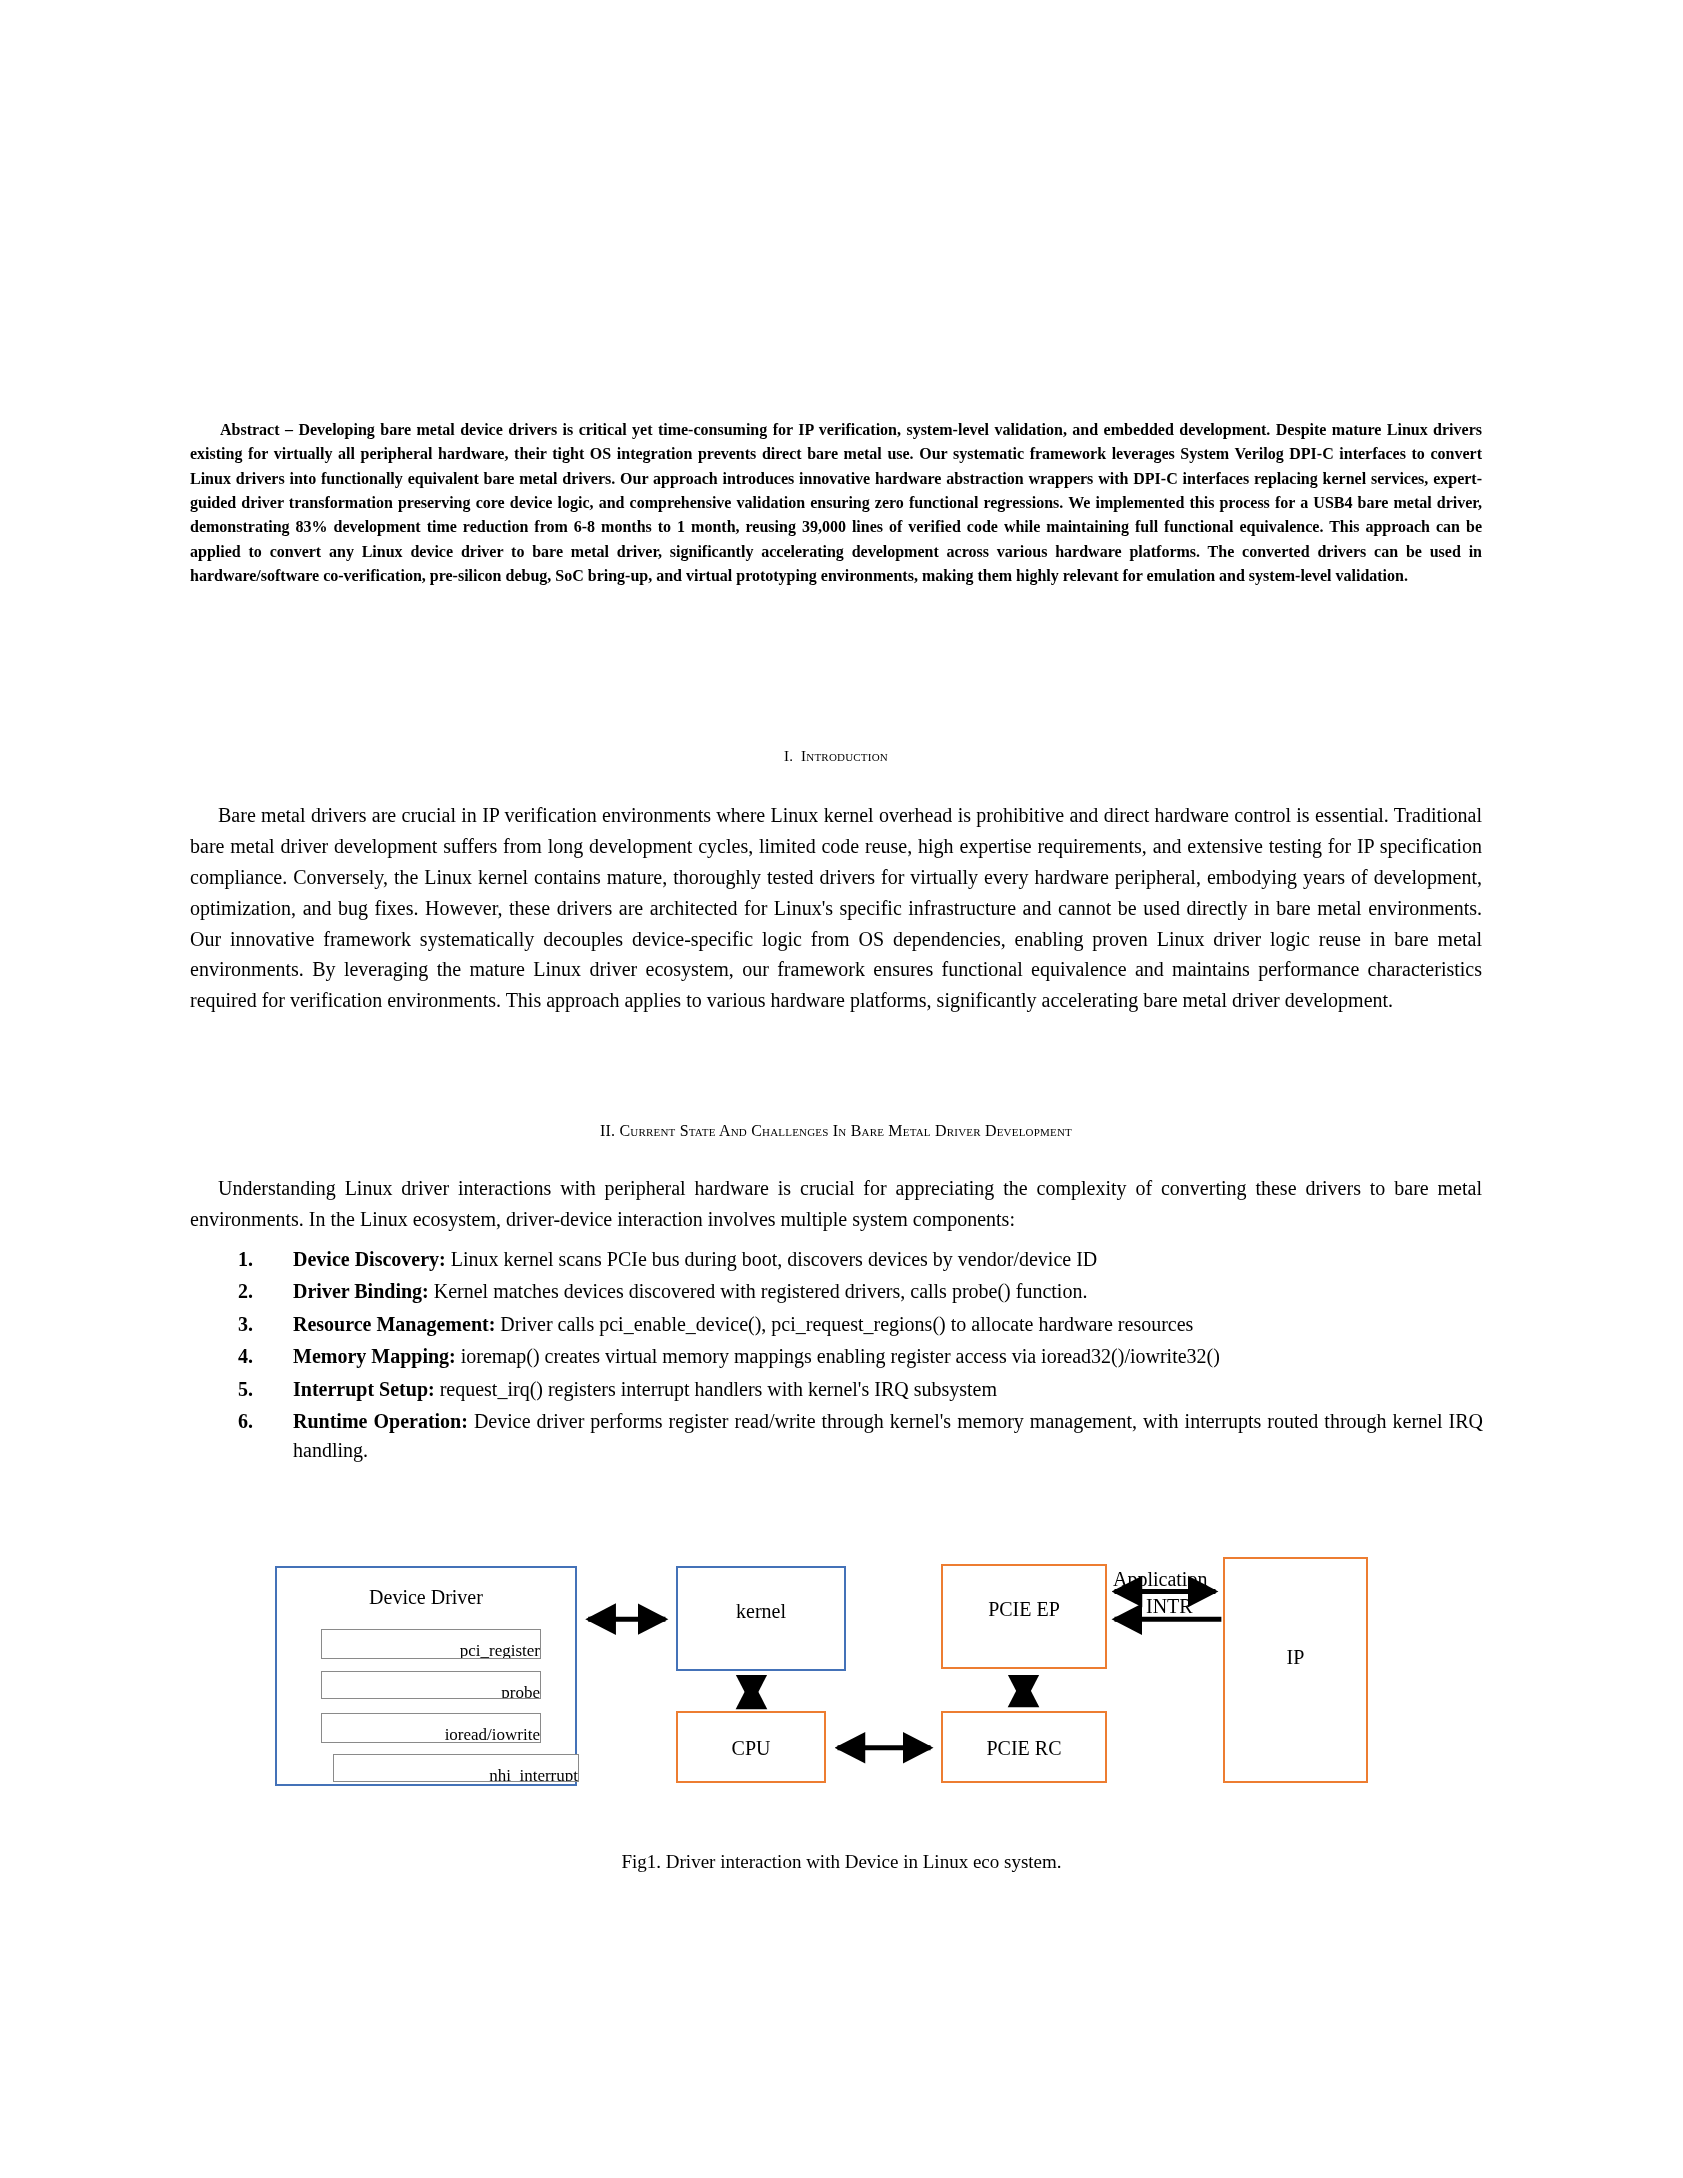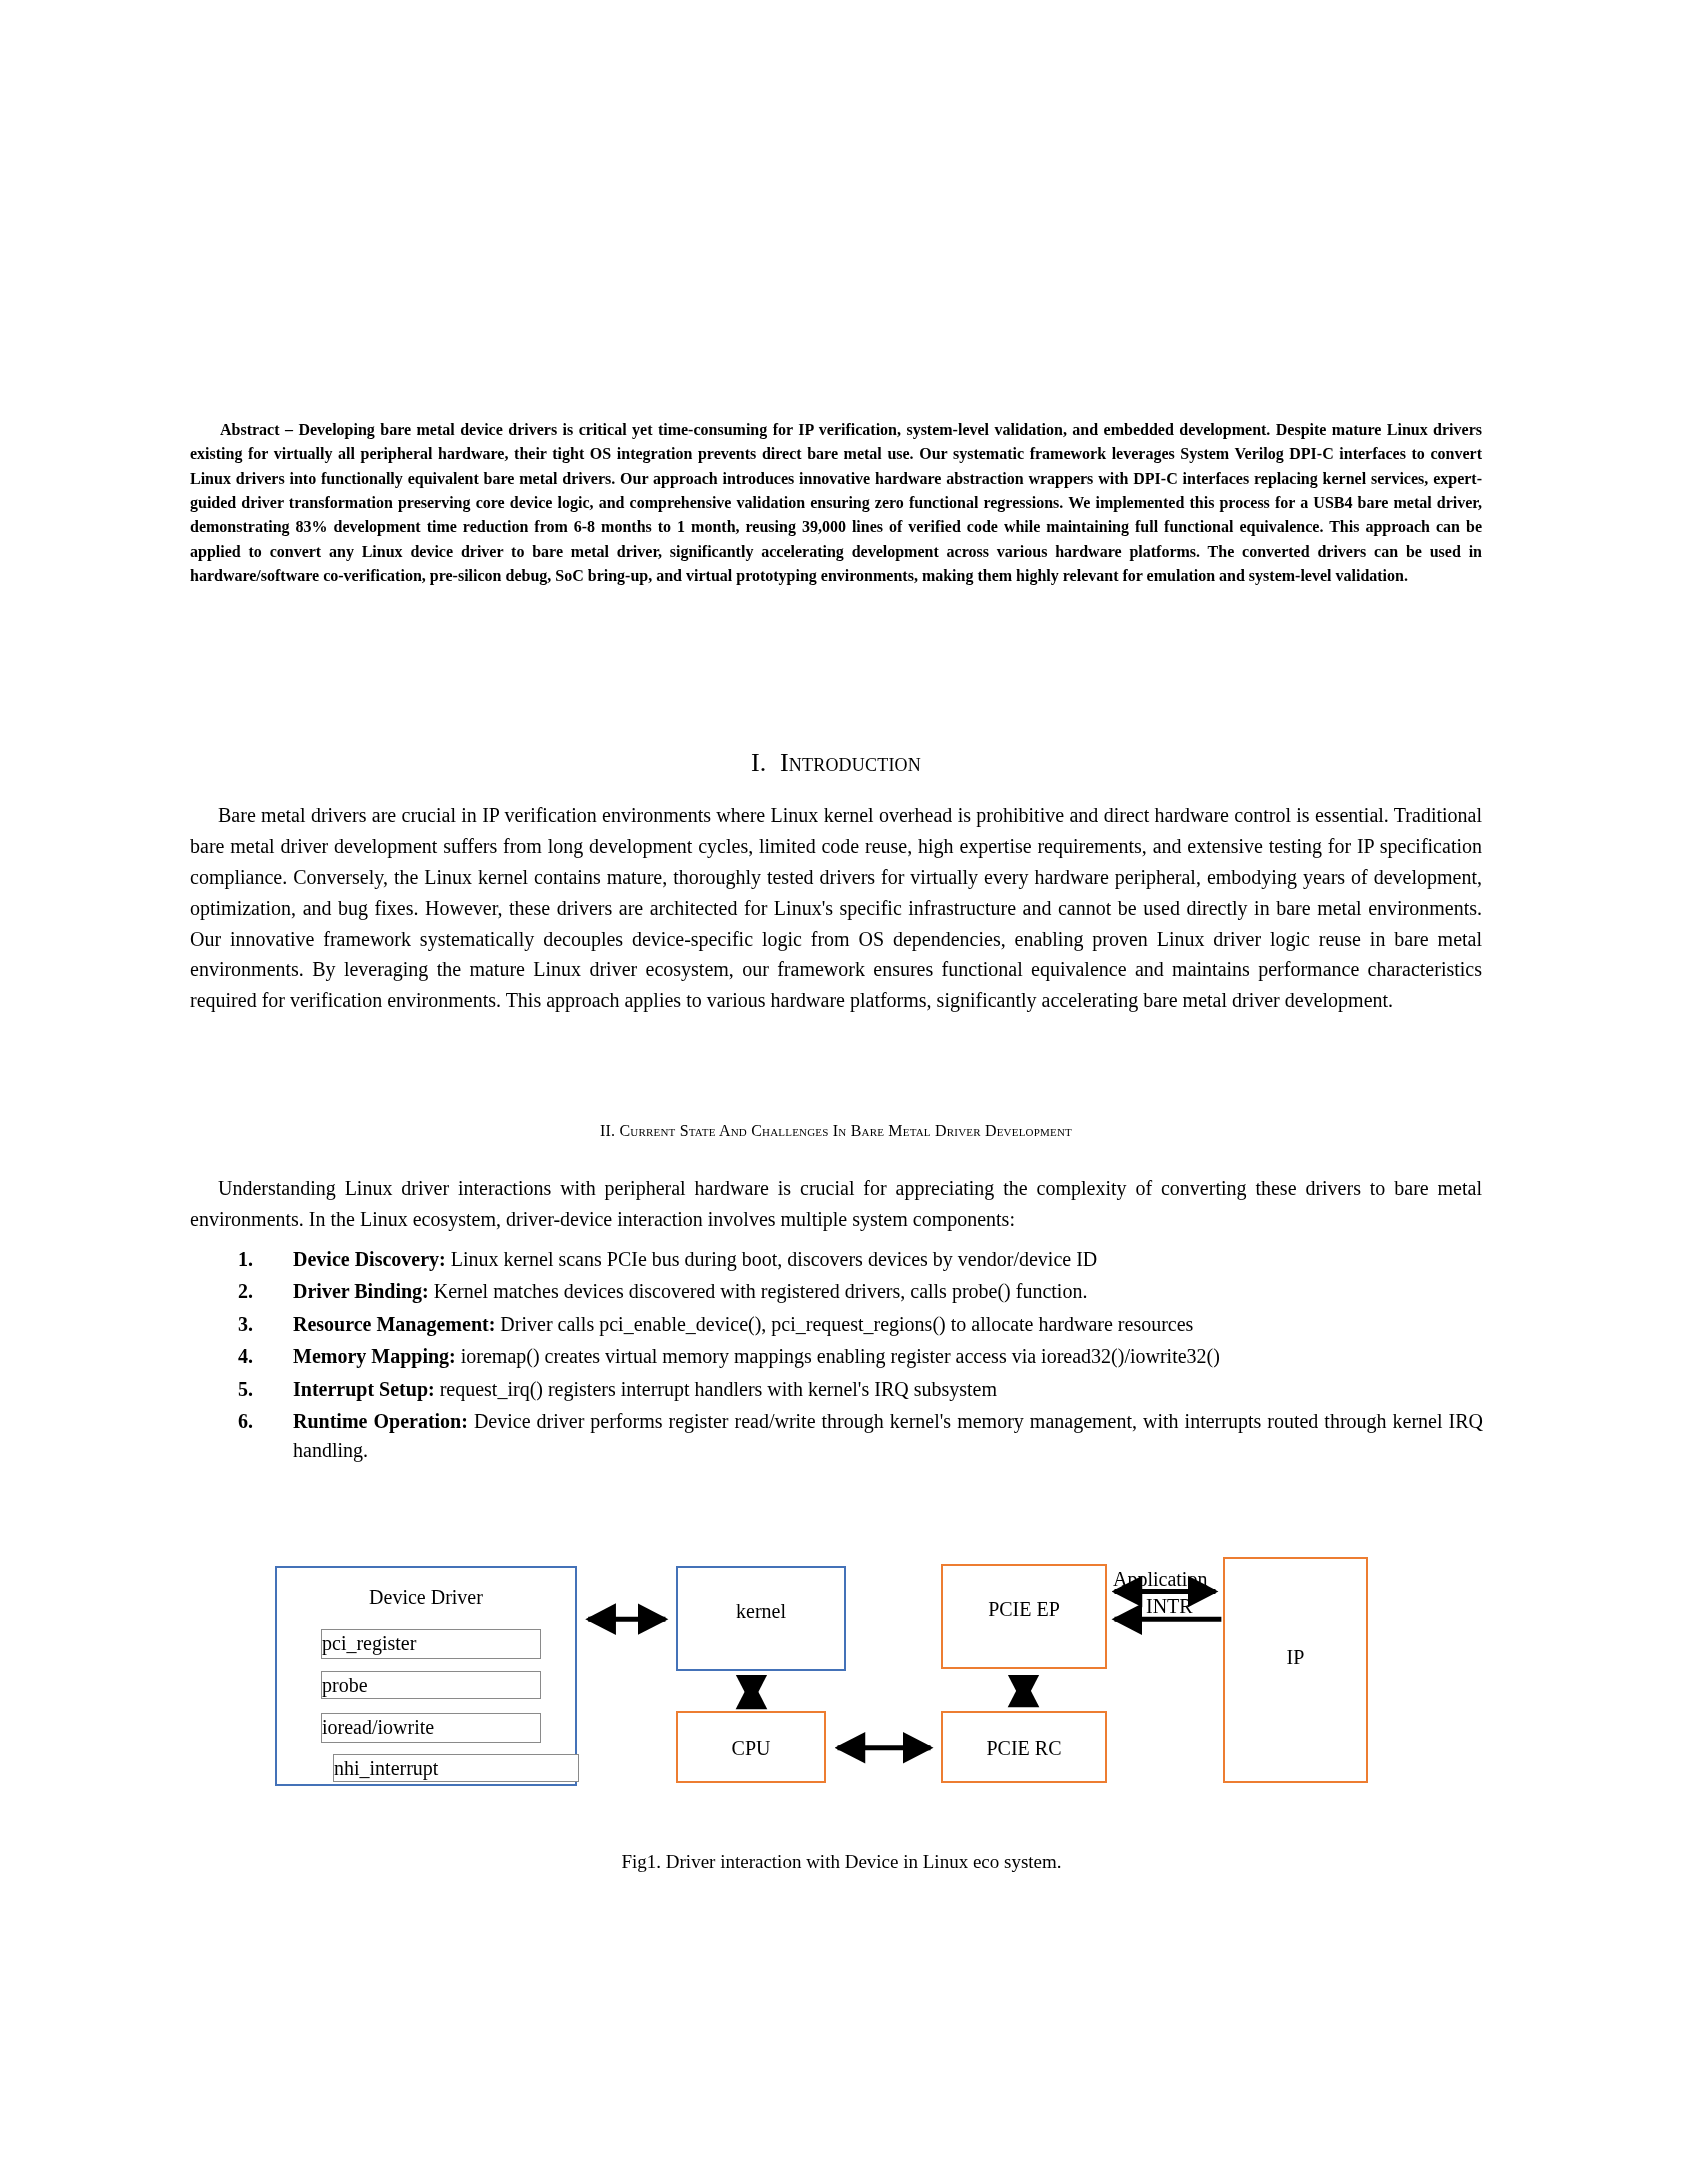--- a/index.html
+++ b/index.html
@@ -54,21 +54,21 @@
     text-indent: 30px;
     font-family: "Liberation Serif", "DejaVu Serif", serif;
   }
 
   
   .sec-head {
     position: absolute;
     width: 1292px;
     left: 190px;
     text-align: center;
-    font-size: 26px;
+    font-size: 15px;
     font-family: "Liberation Serif", "DejaVu Serif", serif;
     font-variant: small-caps;
     letter-spacing: 0.2px;
   }
   #sec1-head { top: 748px; }
   #sec2-head { top: 1122px; font-size: 16px; }
 
   .sec-num { font-variant: normal; }
 
   
@@ -145,25 +145,25 @@
     text-align: center;
     font-size: 20px;
     font-family: "Liberation Serif", "DejaVu Serif", serif;
     color: #000;
   }
   .subbox {
     position: absolute;
     box-sizing: border-box;
     border: 1.4px solid #8a8a8a;
     background: #ffffff;
-    font-size: 20px;
-    text-align: left;
+    font-size: 17px;
+    text-align: right;
     font-family: "Liberation Serif", "DejaVu Serif", serif;
     line-height: 1;
-    padding-top: 3px;
+    padding-top: 12px;
     overflow: hidden;
   }
   .arrow-label {
     position: absolute;
     font-size: 20px;
     font-family: "Liberation Serif", "DejaVu Serif", serif;
     white-space: nowrap;
   }
   .fig-caption {
     position: absolute;

